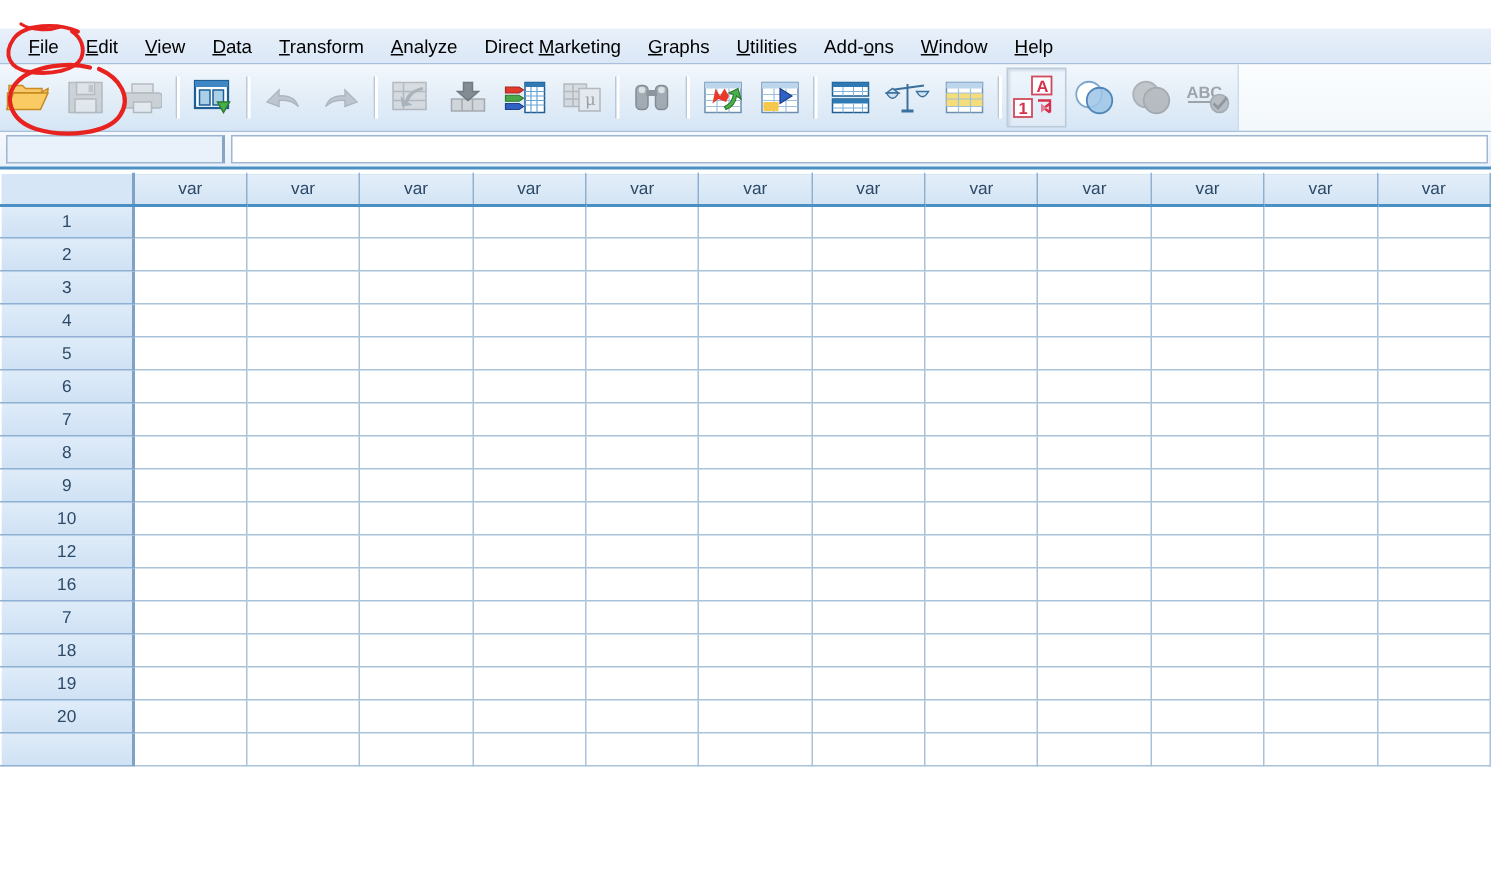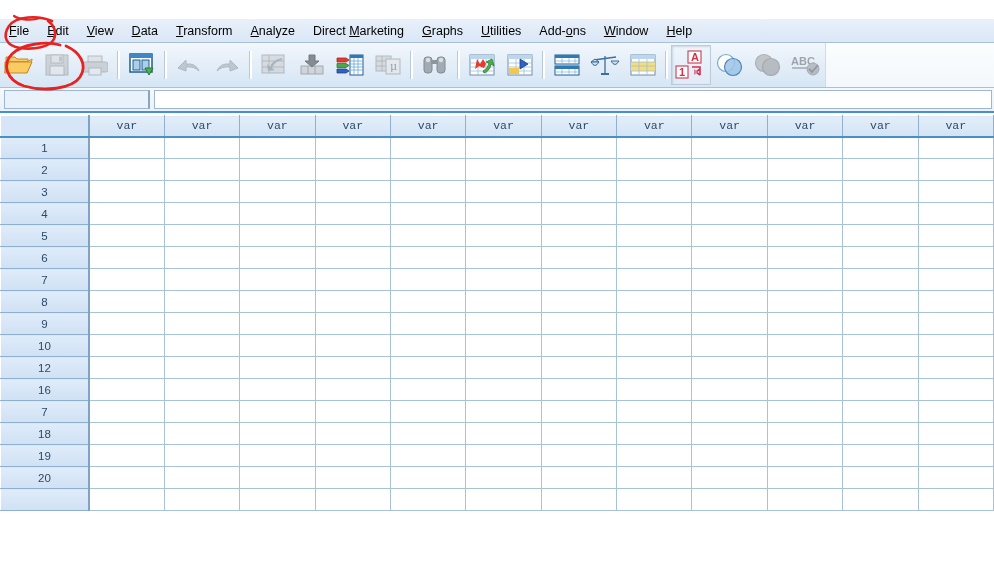--- a/index.html
+++ b/index.html
@@ -39,20 +39,21 @@
   }
 
   
   .menubar {
     position: absolute; left: 0; top: 19px;
     width: 994px; height: 24px;
     background: linear-gradient(to bottom, #e8f0fa 0%, #dae7f6 100%);
     border-bottom: 1px solid #a9c0dc;
     box-sizing: border-box;
     display: flex; align-items: center;
+    padding-left: 10px;
   }
   .menu-item {
     font-size: 12.5px;
     color: #000000;
     padding: 2px 9px;
     white-space: nowrap;
     cursor: default;
   }
   .menu-item u { text-decoration: underline; }
 
@@ -148,21 +149,20 @@
     background: linear-gradient(to bottom, #e3eef9, #d3e4f5);
     border: 1px solid #ffffff;
     border-right: 1px solid #8fb0d0;
     border-bottom: 2px solid #4a90c4;
     box-sizing: border-box;
     font-size: 11.5px;
     font-weight: normal;
     color: #2c4a67;
     text-align: center;
     vertical-align: middle;
-    font-family: Liberation Mono, monospace;
   }
   .row-head {
     width: 88px; height: 22px;
     background: linear-gradient(to bottom, #dfecf9, #cfe1f4);
     border-top: 1px solid #ffffff;
     border-left: 1px solid #ffffff;
     border-right: 2px solid #7fa3c7;
     border-bottom: 1px solid #8fb0d0;
     box-sizing: border-box;
     font-size: 11.5px;

